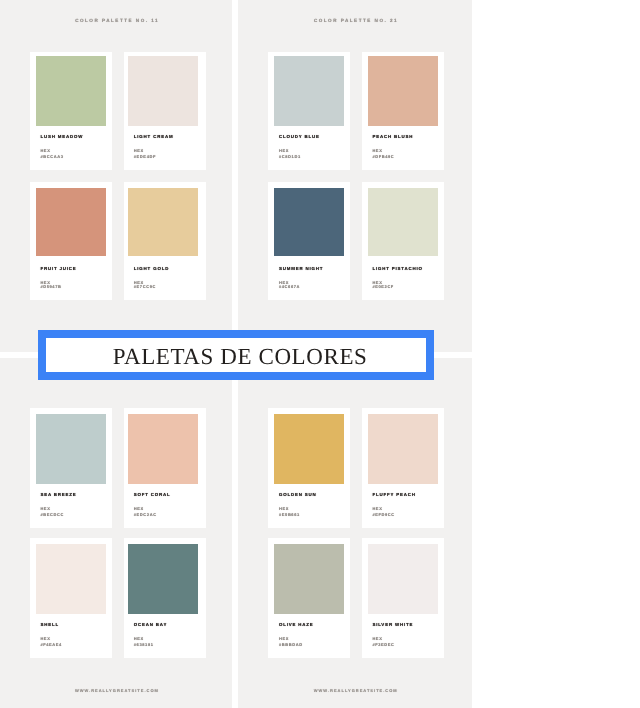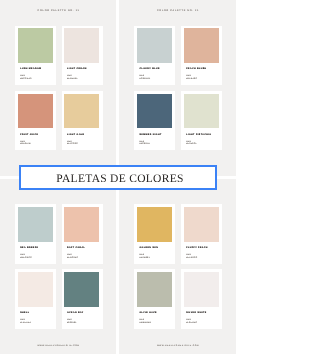--- a/index.html
+++ b/index.html
@@ -5,21 +5,21 @@
   html,body{margin:0;padding:0;}
   body{width:236px;height:354px;background:#ffffff;font-family:"Liberation Sans",sans-serif;overflow:hidden;position:relative;
        -webkit-font-smoothing:antialiased;text-rendering:geometricPrecision;}
   .panel{position:absolute;background:#f2f1f0;overflow:hidden;}
   .card{position:absolute;background:#fff;}
   .sw{position:absolute;}
   .nm,.hx,.hv{position:absolute;white-space:nowrap;font-weight:bold;line-height:1;text-shadow:0 0 0.35px currentColor;}
   .nm{color:#2e2a28;}
   .hx,.hv{color:#8f8a86;}
   .hdr,.foot{position:absolute;text-align:center;white-space:nowrap;font-weight:bold;color:#9b9692;line-height:1;text-shadow:0 0 0.35px currentColor;}
-  .titlebox{position:absolute;border:2px solid #3b82f6;background:#fff;display:flex;align-items:center;justify-content:center;box-sizing:border-box;}
+  .titlebox{position:absolute;border:4px solid #3b82f6;background:#fff;display:flex;align-items:center;justify-content:center;box-sizing:border-box;}
   .titlebox span{font-family:"Liberation Serif",serif;color:#221f1d;line-height:1;}
 </style>
 </head>
 <body>
 
 <div id="root">
     <div class="panel" style="left:0px;top:0px;width:116.4px;height:175.8px;">
       <div class="hdr" style="left:0;top:9.8px;width:116.4px;font-size:2.3px;letter-spacing:0.75px;padding-left:0.75px;box-sizing:border-box;">COLOR PALETTE NO. 11</div>
       <div class="card" style="left:14.9px;top:25.5px;width:41.2px;height:59.5px;">
       <div class="sw" style="left:2.85px;top:2.85px;width:34.8px;height:34.8px;background:#BCCAA3"></div>

